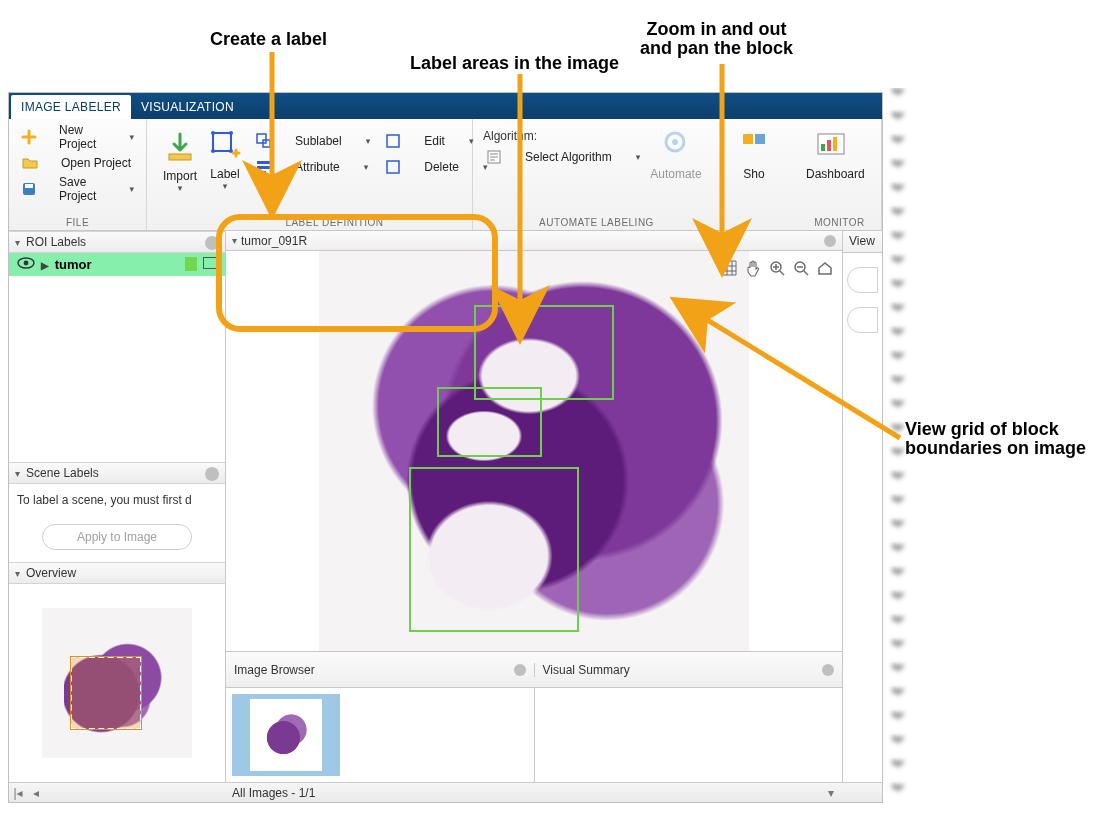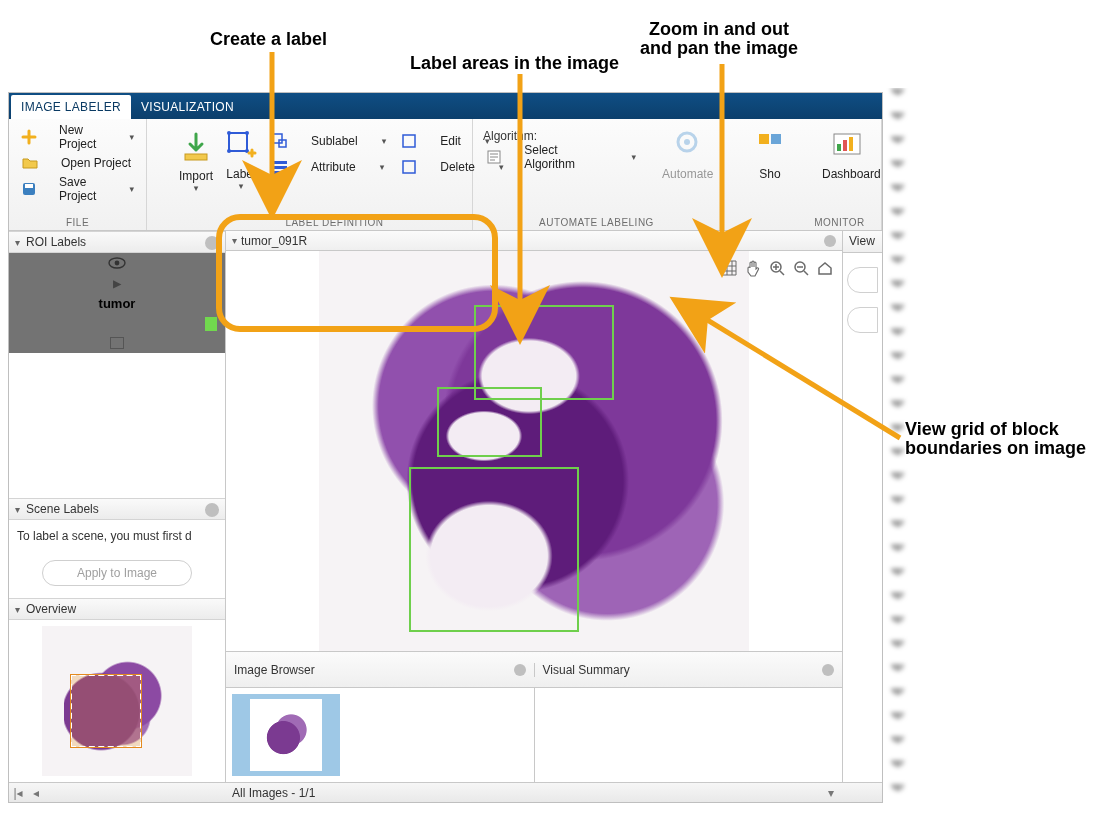--- a/index.html
+++ b/index.html
@@ -82,21 +82,20 @@
     color: #6e6e6e;
     letter-spacing: .5px;
     padding-top: 2px;
   }
   .tbtn-lg {
     width: 50px;
     text-align: center;
     font-size: 12px;
     color: #222;
     cursor: default;
-    margin-left: 16px;
   }
   .tbtn-lg .ic { width: 40px; height: 40px; margin: 0 auto 2px auto; display:flex; align-items:center; justify-content:center; }
   .tbtn-lg.drop::after { content:"▾"; display:block; font-size:9px; color:#555; }
   .tbtn-sm {
     display: inline-flex; align-items: center; gap: 22px;
     height: 24px; padding: 0 4px;
     font-size: 12px; color: #222;
   }
   .tbtn-sm .ic { width: 18px; height: 18px; display:inline-flex; align-items:center; justify-content:center; }
   .tbtn-sm .dd { font-size: 9px; color:#555; margin-left:2px; }
@@ -117,24 +116,23 @@
     font-size:12px; color:#333; padding:0 6px;
     position:relative;
   }
   .panel-hdr .chev::before{ content:"▾"; font-size:10px; color:#666; margin-right:2px;}
   .panel-hdr .gear {
     position:absolute; right:6px; top:4px;
     width:14px; height:14px; border-radius:50%;
     background:#bfbfbf;
   }
   .roi-item {
-    display:flex; align-items:center; gap:6px;
+    display:flex; align-items:flex-start; gap:6px;
     padding:4px 8px; font-size:13px; font-weight:600;
-    background:#737373;
-    flex-direction:column;
+    background:#86efac;
   }
   .roi-item .eye svg{display:block}
   .roi-item .tri::before{content:"▶"; font-size:10px; color:#444;}
   .roi-item .swatch{ width:12px; height:14px; background:#71d84e; margin-left:auto;}
   .roi-item .box{ width:14px; height:12px; border:1px solid #555;}
   .scene-msg { font-size:12px; color:#333; padding:8px 8px; line-height:1.35; white-space:nowrap; overflow:hidden; }
   .scene-btns { display:flex; flex-direction:column; gap:8px; align-items:center; padding:8px 20px 12px;}
   .scene-btns button{
     width:150px; height:26px; border:1px solid #cfcfcf; border-radius:14px;
     background:#fff; color:#a0a0a0; font-size:12px;
@@ -576,21 +574,21 @@
 
 </div>
 
 <div class="callout-round" style="left:216px; top:214px; width:282px; height:118px"></div>
 
 <div class="torn"></div>
 
 <div class="callout" style="left:210px; top:30px">Create a label</div>
 <div class="callout" style="left:410px; top:54px">Label areas in the image</div>
 <div class="callout" style="left:640px; top:20px">Zoom in and out
-and pan the image</div>
+and pan the block</div>
 <div class="callout" style="left:905px; top:420px; text-align:left">View grid of block
 boundaries on image</div>
 
 <svg class="overlay">
   <defs>
     <marker id="ah" markerWidth="14" markerHeight="14" refX="10" refY="6" orient="auto">
       <path d="M0 0 L12 6 L0 12 L3 6 Z" fill="#f2a216"></path>
     </marker>
   </defs>
 

